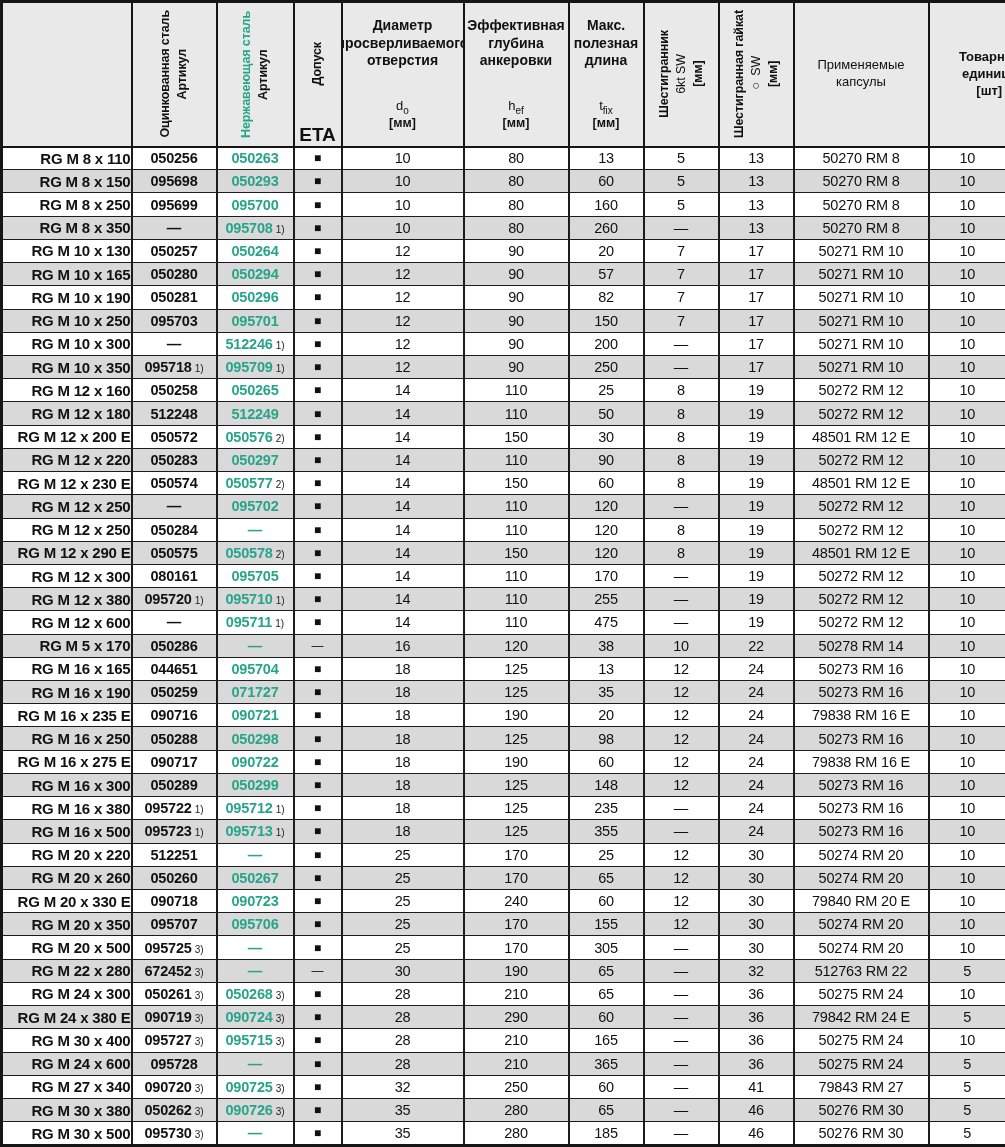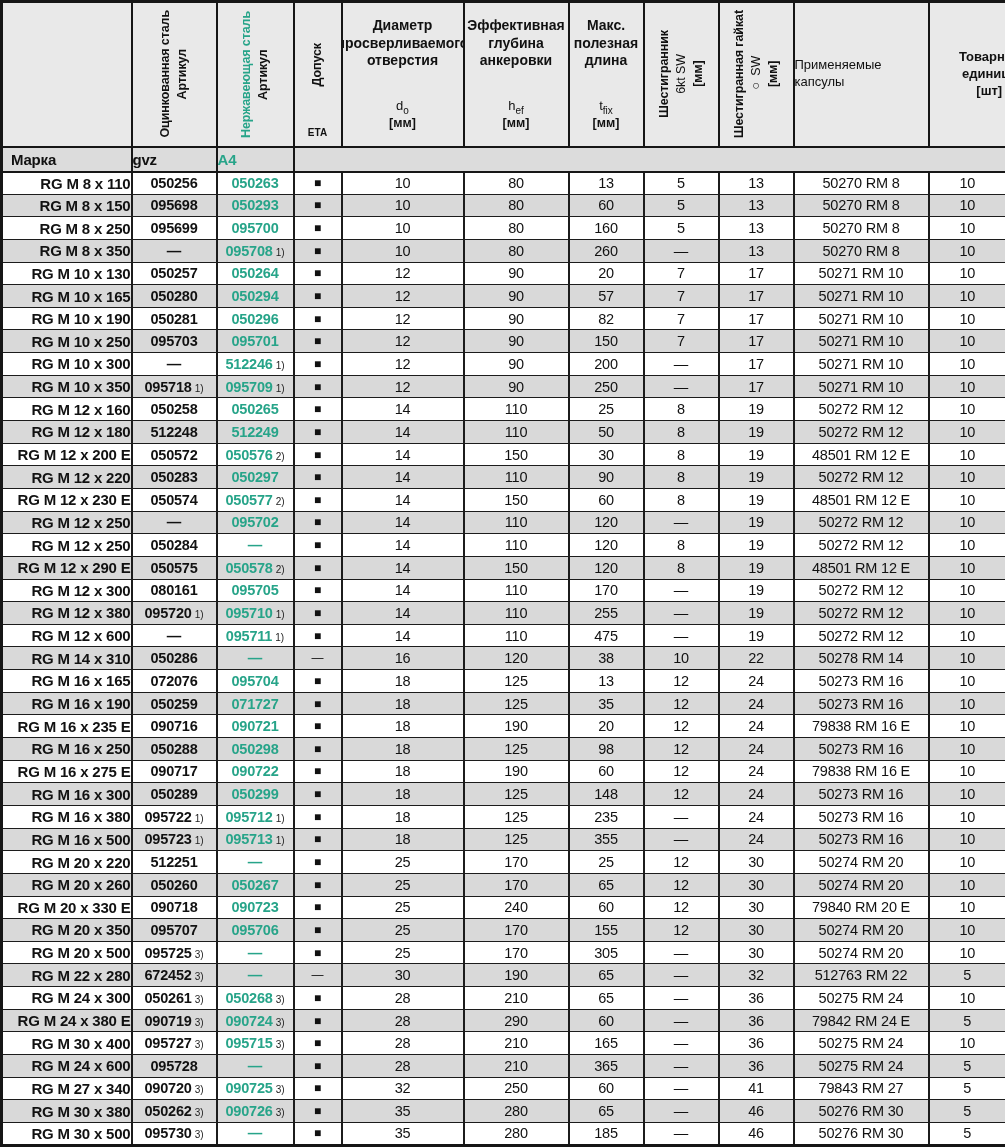--- a/index.html
+++ b/index.html
@@ -34,22 +34,22 @@
   .teal{color:var(--teal,#27a489);}
   .hcell{display:flex;align-items:center;justify-content:center;height:100%;}
   .hcol{display:flex;flex-direction:column;align-items:center;justify-content:center;
         height:100%;gap:1px;}
   .htitle{font-size:14px;line-height:1.25;text-align:center;white-space:normal;}
   .hsym{font-size:13px;font-weight:normal;line-height:1.1;margin-top:28px;}
   .hsym sub{font-size:10px;}
   .hunit{font-size:12.5px;line-height:1.2;}
   .eta-cell{display:flex;flex-direction:column;height:100%;align-items:center;}
   .eta-cell .vwrap{flex:1;display:flex;align-items:center;justify-content:center;}
-  .eta-label{font-size:10px;padding-bottom:8px;}
-  .caps-title{font-weight:normal;font-size:13px;line-height:1.3;text-align:left;
+  .eta-label{font-size:19px;}
+  .caps-title{font-weight:normal;font-size:13px;line-height:1.3;text-align:center;
         white-space:normal;}
   .unit-title{font-size:13px;line-height:1.3;text-align:center;white-space:normal;
         padding:0 8px;margin-left:44px;}
 </style>
 </head>
 <body>
 
 <div id="wrap">
 <table>
   <colgroup>
@@ -135,26 +135,20 @@
         <div class="hcell">
               <div class="caps-title">Применяемые капсулы</div>
             </div>
       </th>
       <th>
         <div class="hcell">
               <div class="unit-title">Товарная единица [шт]</div>
             </div>
       </th>
     </tr>
-    <tr class="strip">
-      <td class="left">Марка</td>
-      <td>gvz</td>
-      <td class="teal">A4</td>
-      <td colspan="8"></td>
-    </tr>
   </thead>
   <tbody id="tbody">
         <tr>
           <td class="c-model"><span>RG M 8 x 110</span></td>
           <td class="c-gvz"><span>050256</span></td>
           <td class="c-a4"><span>050263</span></td>
           <td class="c-eta"><span>■</span></td>
           <td class="c-num"><span>10</span></td>
           <td class="c-num"><span>80</span></td>
           <td class="c-num"><span>13</span></td>
@@ -417,35 +411,35 @@
           <td class="c-eta"><span>■</span></td>
           <td class="c-num"><span>14</span></td>
           <td class="c-num"><span>110</span></td>
           <td class="c-num"><span>475</span></td>
           <td class="c-num"><span>—</span></td>
           <td class="c-num"><span>19</span></td>
           <td class="c-num"><span>50272 RM 12</span></td>
           <td class="c-num"><span>10</span></td>
         </tr>
         <tr>
-          <td class="c-model"><span>RG M 14 x 310</span></td>
+          <td class="c-model"><span>RG M 5 x 170</span></td>
           <td class="c-gvz"><span>050286</span></td>
           <td class="c-a4"><span>—</span></td>
           <td class="c-eta"><span>—</span></td>
           <td class="c-num"><span>16</span></td>
           <td class="c-num"><span>120</span></td>
           <td class="c-num"><span>38</span></td>
           <td class="c-num"><span>10</span></td>
           <td class="c-num"><span>22</span></td>
           <td class="c-num"><span>50278 RM 14</span></td>
           <td class="c-num"><span>10</span></td>
         </tr>
         <tr>
           <td class="c-model"><span>RG M 16 x 165</span></td>
-          <td class="c-gvz"><span>072076</span></td>
+          <td class="c-gvz"><span>044651</span></td>
           <td class="c-a4"><span>095704</span></td>
           <td class="c-eta"><span>■</span></td>
           <td class="c-num"><span>18</span></td>
           <td class="c-num"><span>125</span></td>
           <td class="c-num"><span>13</span></td>
           <td class="c-num"><span>12</span></td>
           <td class="c-num"><span>24</span></td>
           <td class="c-num"><span>50273 RM 16</span></td>
           <td class="c-num"><span>10</span></td>
         </tr>

